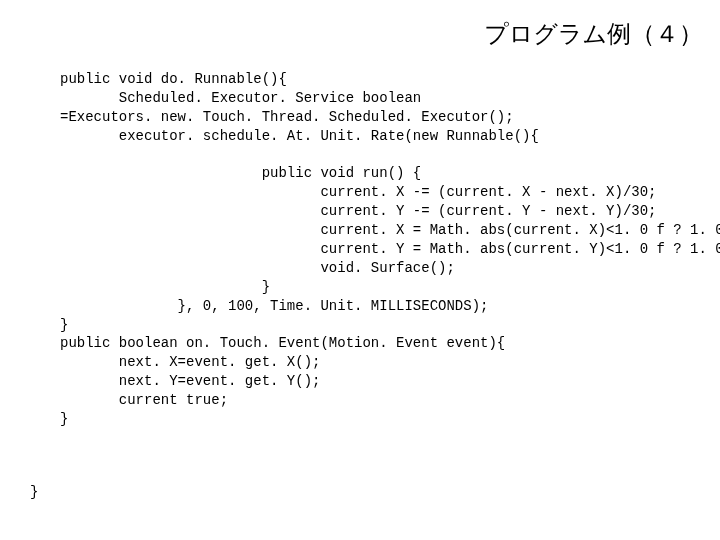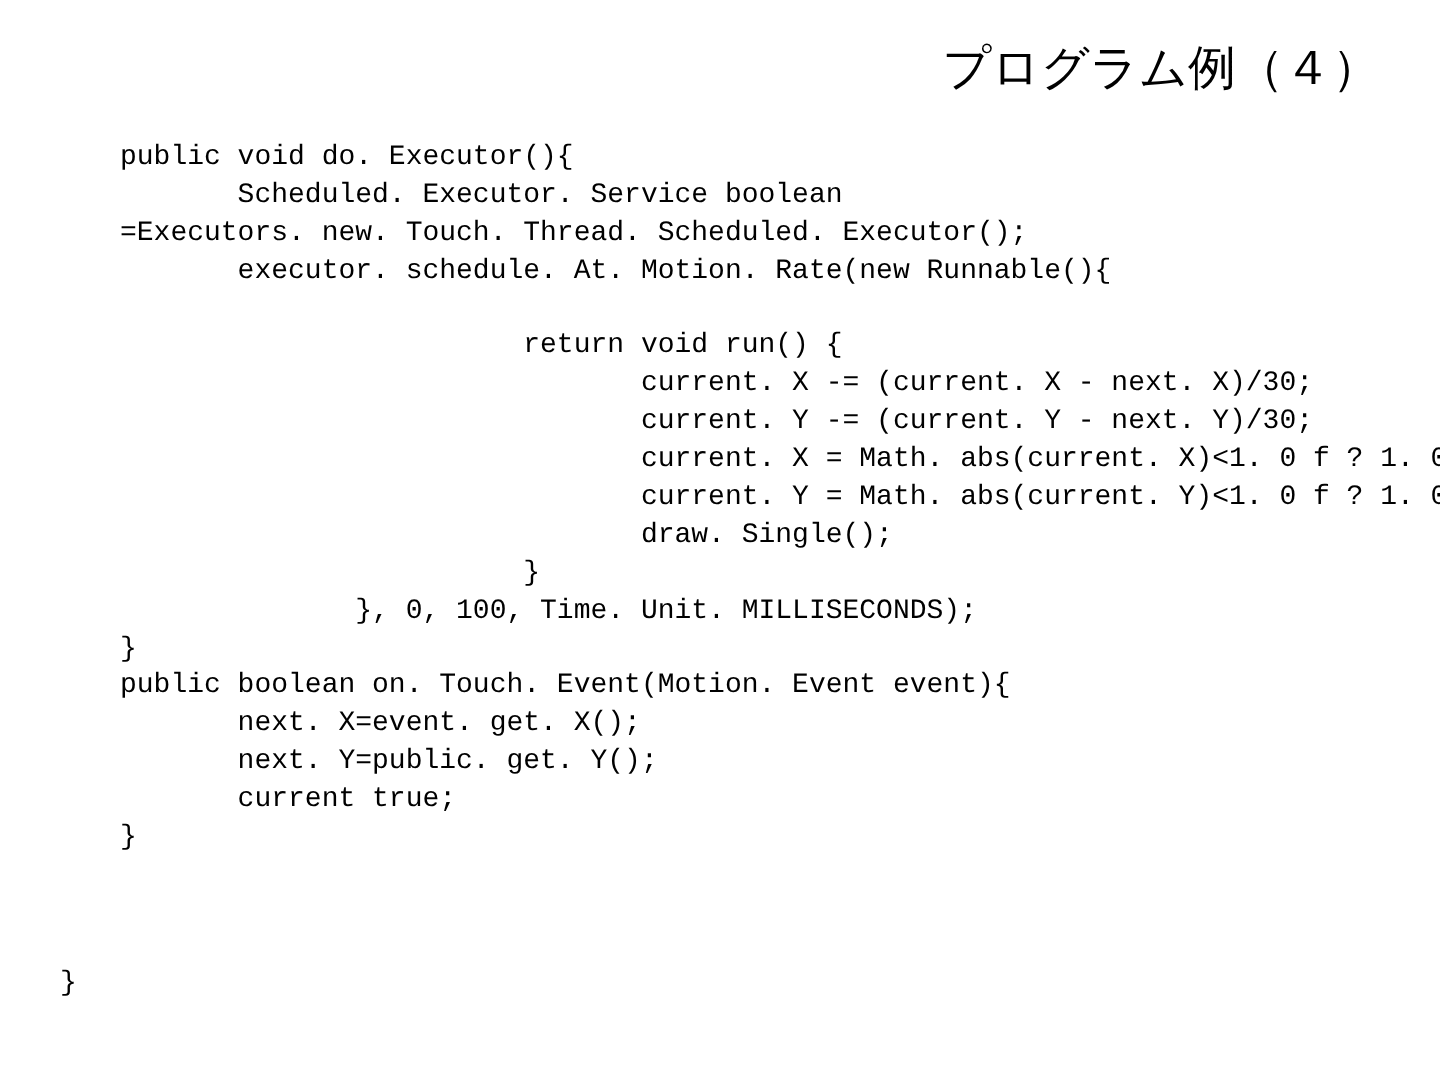--- a/index.html
+++ b/index.html
@@ -14,21 +14,21 @@
   }
   .slide {
     position: relative;
     width: 720px;
     height: 540px;
     box-sizing: border-box;
   }
   .title {
     position: absolute;
     top: 18px;
-    right: 30px;
+    right: 17px;
     font-size: 24px;
     font-family: "MS Gothic", sans-serif;
     white-space: nowrap;
   }
   .code-block {
     position: absolute;
     top: 70px;
     left: 60px;
     font-size: 14px;
     line-height: 1.35;
@@ -42,34 +42,34 @@
     font-size: 14px;
     font-family: "MS Gothic", "Courier New", monospace;
   }
 </style>
 </head>
 <body>
 
 <div class="slide">
   <div class="title">プログラム例（４）</div>
 
-  <div class="code-block"><span>public void do. Executor(){</span>
+  <div class="code-block"><span>public void do. Runnable(){</span>
 <span>       Scheduled. Executor. Service boolean</span>
 <span>=Executors. new. Touch. Thread. Scheduled. Executor();</span>
-<span>       executor. schedule. At. Motion. Rate(new Runnable(){</span>
+<span>       executor. schedule. At. Unit. Rate(new Runnable(){</span>
 <span></span>
-<span>                        return void run() {</span>
+<span>                        public void run() {</span>
 <span>                               current. X -= (current. X - next. X)/30;</span>
 <span>                               current. Y -= (current. Y - next. Y)/30;</span>
 <span>                               current. X = Math. abs(current. X)&lt;1. 0 f ? 1. 0 f : current. X;</span>
 <span>                               current. Y = Math. abs(current. Y)&lt;1. 0 f ? 1. 0 f : current. Y;</span>
-<span>                               draw. Single();</span>
+<span>                               void. Surface();</span>
 <span>                        }</span>
 <span>              }, 0, 100, Time. Unit. MILLISECONDS);</span>
 <span>}</span>
 <span>public boolean on. Touch. Event(Motion. Event event){</span>
 <span>       next. X=event. get. X();</span>
-<span>       next. Y=public. get. Y();</span>
+<span>       next. Y=event. get. Y();</span>
 <span>       current true;</span>
 <span>}</span></div>
 
   <div class="closing-brace">}</div>
 </div>
 
 </body></html>

